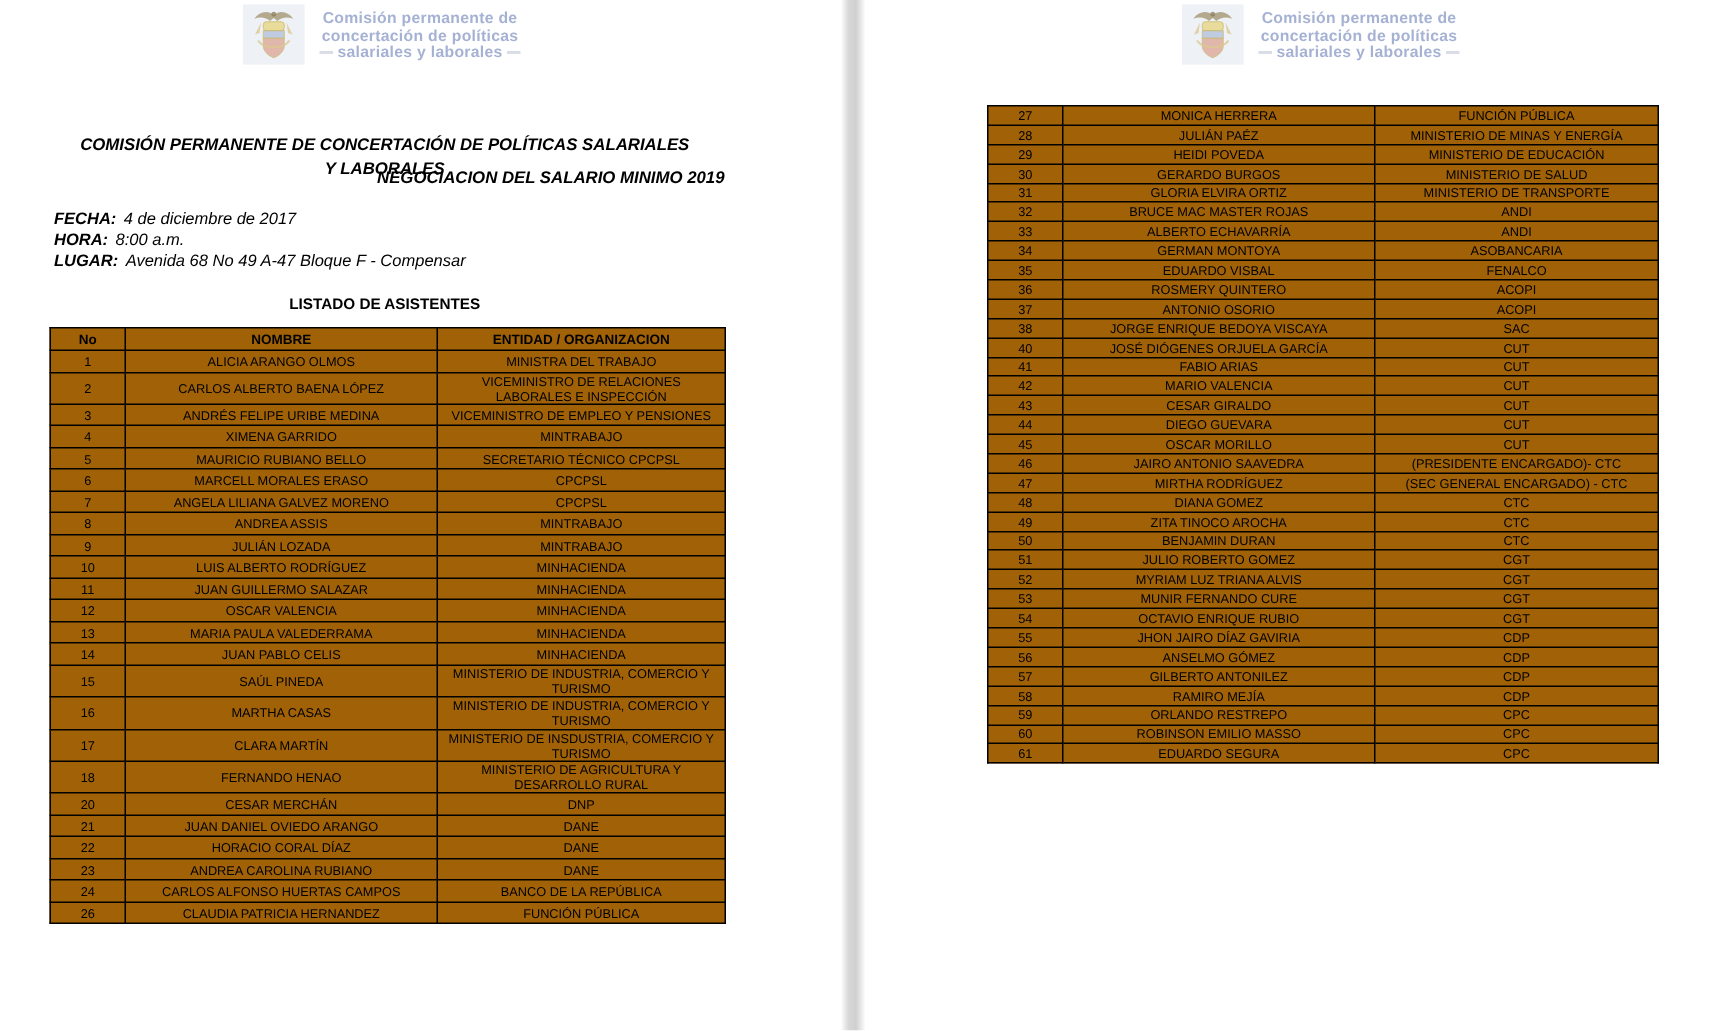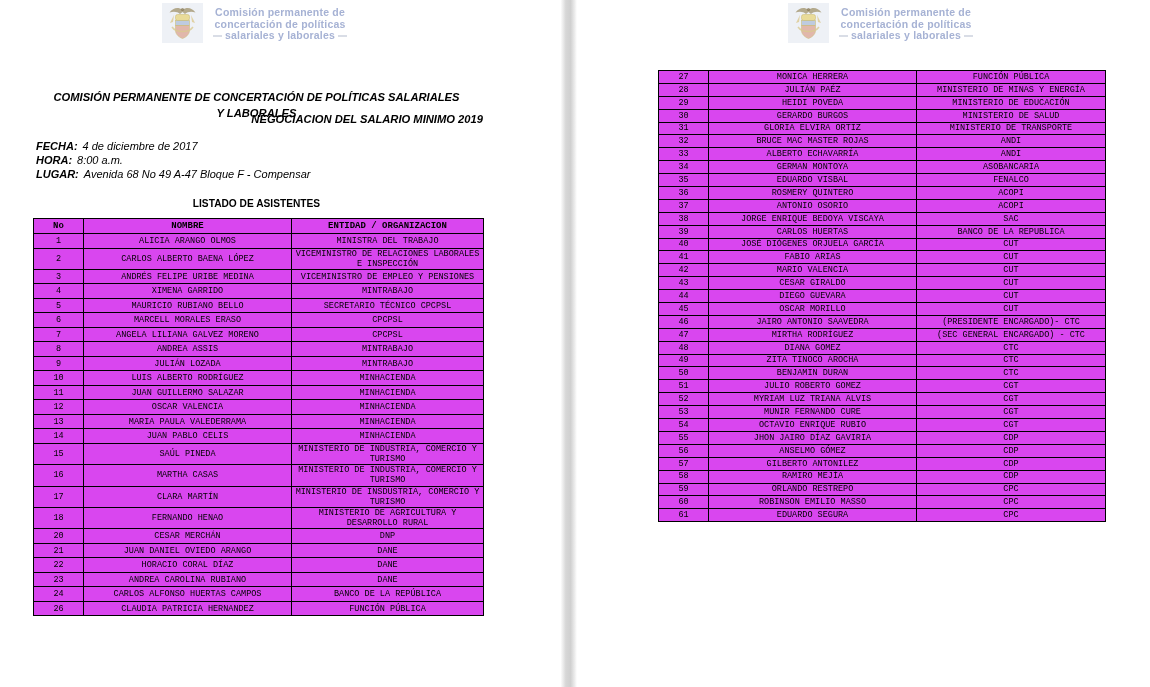--- a/index.html
+++ b/index.html
@@ -27,21 +27,21 @@
   .doc-title { position:absolute; left:30px; width:453px; text-align:center;
                font-weight:bold; font-style:italic; font-size:11.2px; line-height:16px;margin-top:19px; }
   .doc-subtitle { position:absolute; left:30px; width:453px; text-align:right;
                   font-weight:bold; font-style:italic; font-size:11.2px; }
   .meta { position:absolute; left:36px; font-size:11px; font-style:italic; line-height:14.2px; }
   .meta b { font-weight:bold; margin-right:5px; }
   .list-title { position:absolute; left:30px; width:453px; text-align:center;
                 font-weight:bold; font-size:10.2px; }
 
   
-  table { border-collapse:collapse; table-layout:fixed; background:#d946ef;font-family:Liberation Mono, monospace; }
+  table { border-collapse:collapse; table-layout:fixed; background:#a16207; }
   td, th { border:1px solid #000; text-align:center; vertical-align:middle;
            padding:0 3px; font-size:8.5px; line-height:1.2; word-wrap:break-word; }
   th { font-size:9px; font-weight:bold; height:15px; }
   .tbl-left  { position:absolute; left:33px; top:218px; width:450px; }
   .tbl-left td { height:14.5px; }
   .tbl-right { position:absolute; left:81px; top:70px; width:447px; }
   .tbl-right td { height:12.9px; }
 </style>
 </head>
 <body>
@@ -310,25 +310,20 @@
             <td>37</td>
             <td>ANTONIO OSORIO</td>
             <td>ACOPI</td>
           </tr>
           <tr>
             <td>38</td>
             <td>JORGE ENRIQUE BEDOYA VISCAYA</td>
             <td>SAC</td>
           </tr>
           <tr>
-            <td>39</td>
-            <td>CARLOS HUERTAS</td>
-            <td>BANCO DE LA REPUBLICA</td>
-          </tr>
-          <tr>
             <td>40</td>
             <td>JOSÉ DIÓGENES ORJUELA GARCÍA</td>
             <td>CUT</td>
           </tr>
           <tr>
             <td>41</td>
             <td>FABIO ARIAS</td>
             <td>CUT</td>
           </tr>
           <tr>

